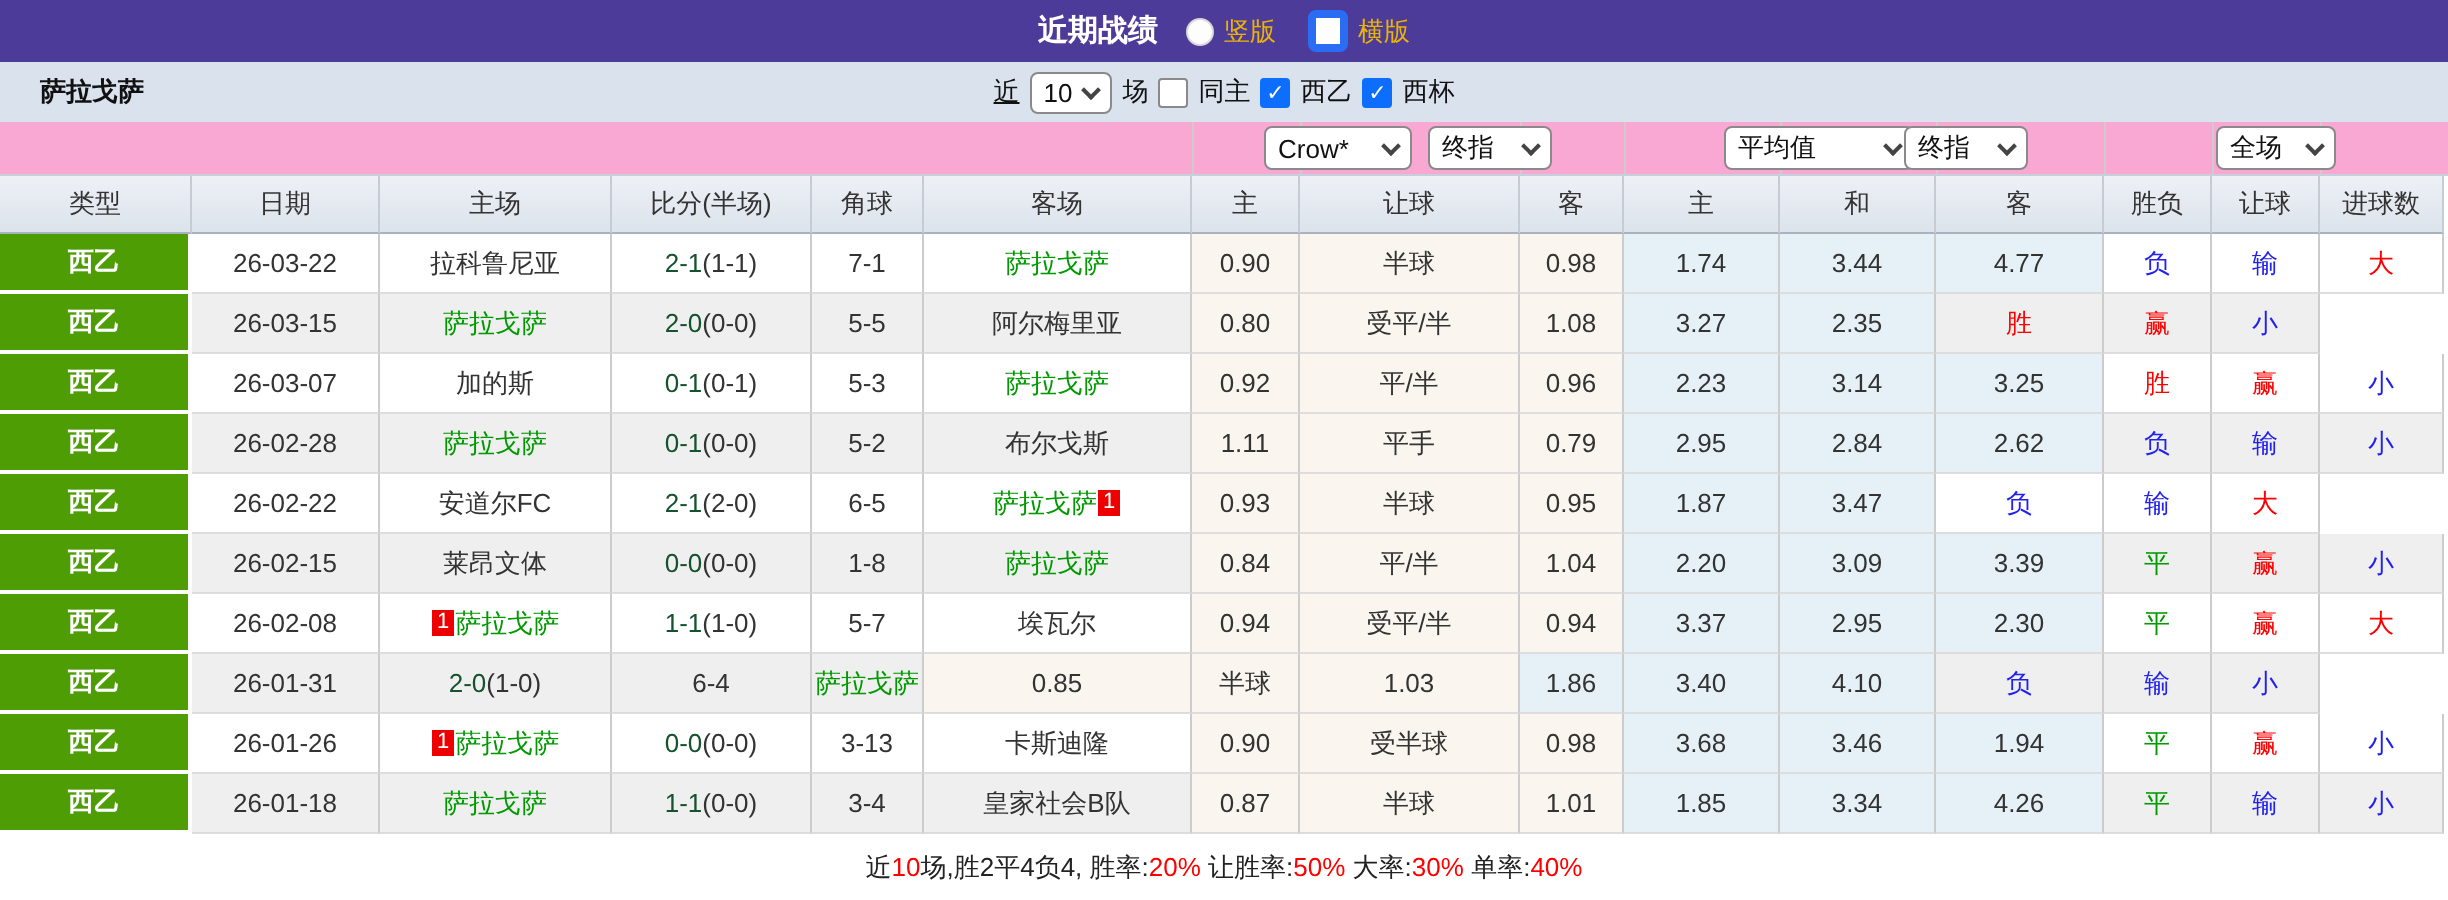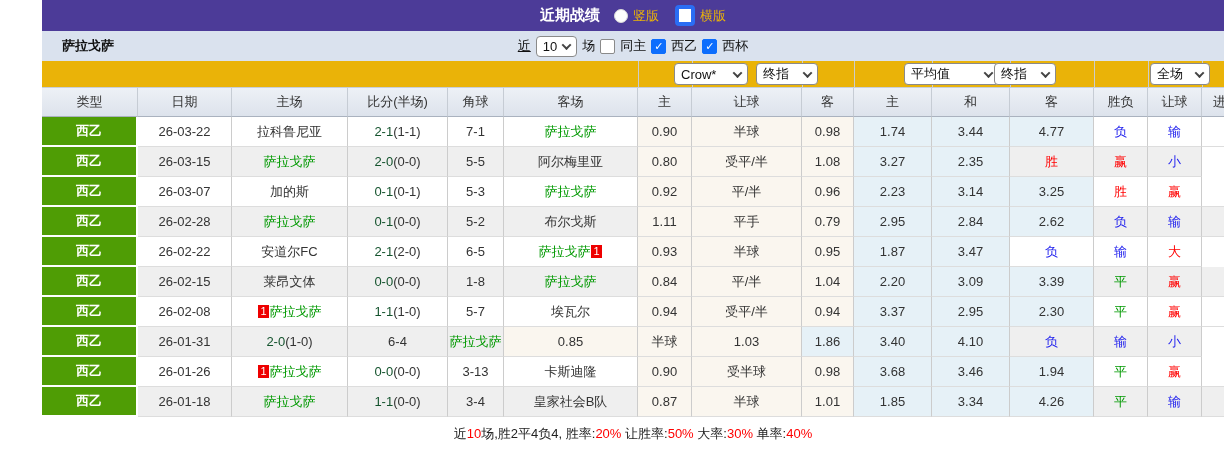--- a/index.html
+++ b/index.html
@@ -1,18 +1,18 @@
 <!DOCTYPE html>
 <html><head>
 <meta charset="utf-8">
 <style>
   * { margin:0; padding:0; box-sizing:border-box; }
   body { width:1224px; height:450px; overflow:hidden; background:#fff;
          font-family:"Liberation Sans","DejaVu Sans",sans-serif; }
-  .page { width:1224px; height:450px; position:relative;padding-left:42px; }
+  .page { width:1224px; height:450px; position:relative; }
 
   
   .topbar { height:31px; background:#4c3b98; display:flex; align-items:center; justify-content:center; gap:14px; }
   .topbar .title { color:#fff; font-size:15px; font-weight:bold; }
   .radios { display:flex; align-items:center; gap:16px; }
   .radio-item { display:flex; align-items:center; gap:5px; cursor:pointer; }
   .radio-dot { width:14px; height:14px; border-radius:50%; background:#fdfdfd; border:1px solid #d8d8d8; }
   .radio-dot.sel { border:4px solid #2a6df4; background:#fff; }
   .radio-item .lbl { color:#eab308; font-size:13px; }
 
@@ -25,21 +25,21 @@
          background:#fff; border:1px solid #8a8a8a; border-radius:4px; height:21px;
          padding:0 6px; font-size:13px; color:#111; cursor:pointer; }
   .chev { width:7px; height:7px; border-left:2px solid #444; border-bottom:2px solid #444;
           transform:rotate(-45deg) translate(1px,-1px); display:inline-block; }
   .cb-item { display:flex; align-items:center; gap:5px; cursor:pointer; }
   .cb { width:15px; height:15px; border:1px solid #8a8a8a; border-radius:2px; background:#fff;
         display:flex; align-items:center; justify-content:center; }
   .cb.on { background:#0d6efd; border-color:#0d6efd; color:#fff; font-size:11px; font-weight:bold; }
 
   
-  .filterrow { height:27px; background:#eab308; position:relative; border-bottom:1px solid #c9cfd8; }
+  .filterrow { height:27px; background:#f9a8d4; position:relative; border-bottom:1px solid #c9cfd8; }
   .vline { position:absolute; top:0; bottom:0; width:1px; background:#ccc; }
   .fsel { position:absolute; top:2px; height:22px; }
 
   
   .grid15 { display:grid; width:1222px;
     grid-template-columns:96px 94px 116px 100px 56px 134px 54px 110px 52px 78px 78px 84px 54px 54px 62px; }
   .hcell { height:29px; display:flex; align-items:center; justify-content:center; font-size:13px; color:#333;
            background:linear-gradient(#edf1f6,#dde3ec); border-right:1px solid #c6ccd4; border-bottom:1px solid #aab2bf; }
   .cell { height:30px; display:flex; align-items:center; justify-content:center; font-size:13px; color:#333;
           background:#fff; border-right:1px solid #ccc; border-bottom:1px solid #ddd; }

